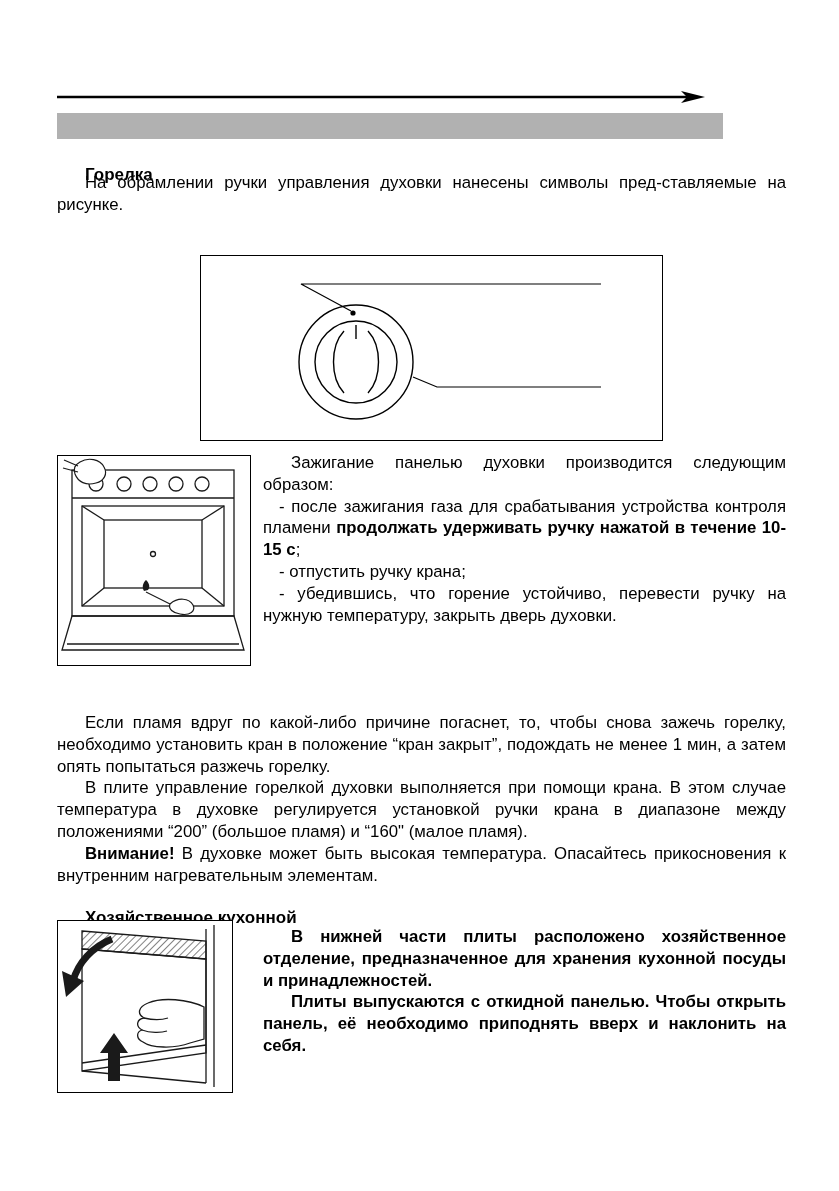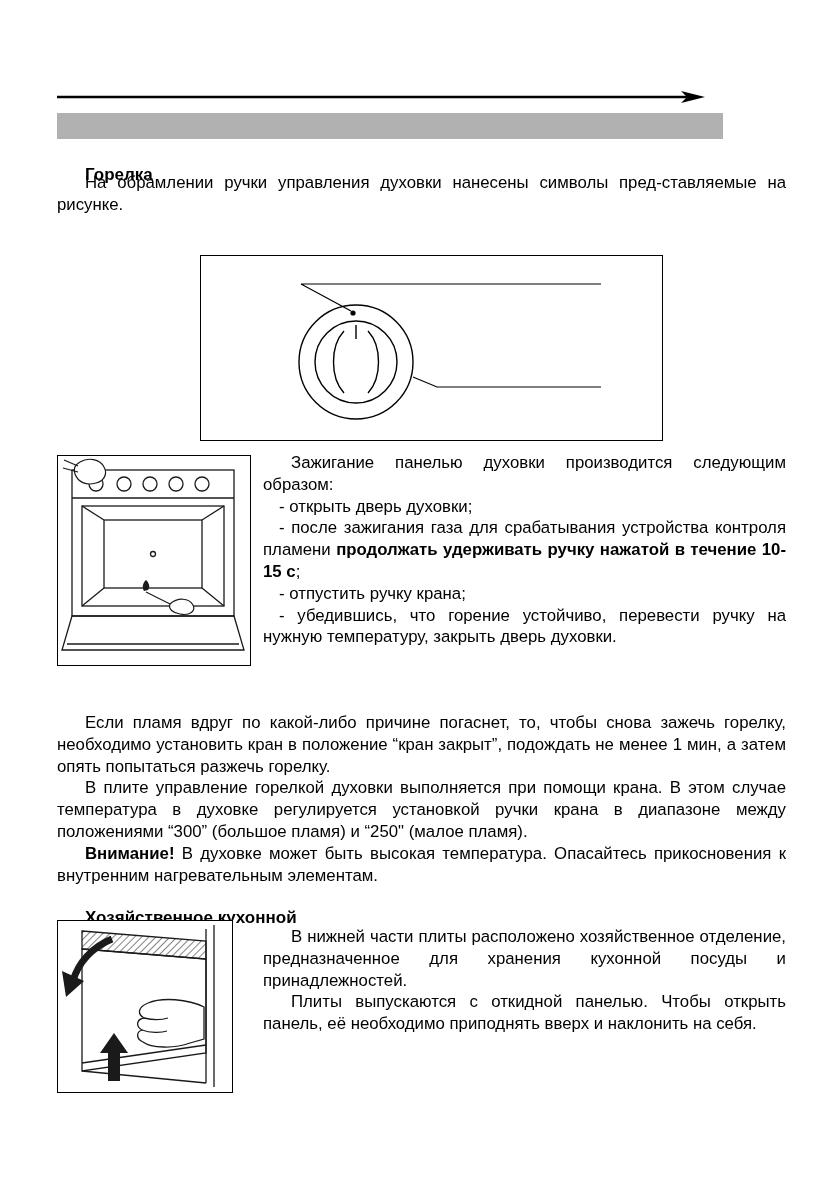--- a/index.html
+++ b/index.html
@@ -42,21 +42,21 @@
     font-size: 16.8px;
     line-height: 21.8px;
     text-align: justify;
   }
   .text-block p { margin: 0; padding: 0; }
   p.indent { text-indent: 28px; }
   p.step   { text-indent: 16px; }
   .intro-block    { left: 57px;  top: 172px; width: 729px; }
   .ignition-block { left: 263px; top: 452px; width: 523px; }
   .body-block     { left: 57px;  top: 712px; width: 729px; }
-  .storage-block  { left: 263px; top: 926px; width: 523px; }
+  .storage-block  { left: 263px; top: 926px; width: 523px; font-weight: bold; }
   .figure {
     position: absolute;
     border: 1.3px solid #000;
     background: #fff;
   }
   .knob-figure    { left: 200px; top: 255px; width: 461px; height: 184px; }
   .oven-figure    { left: 57px;  top: 455px; width: 192px; height: 209px; }
   .storage-figure { left: 57px;  top: 920px; width: 174px; height: 171px; }
   .figure svg { display: block; }
   b { font-weight: 700; }
@@ -119,29 +119,28 @@
       <g stroke="#1a1a1a" stroke-width="1.2" fill="none">
         <path d="M 112,148 C 120,141 131,142 135,149 C 138,155 132,160 122,158 C 115,157 110,153 112,148 Z" fill="#fff"></path>
         <line x1="112" y1="148" x2="88" y2="136"></line>
       </g>
       <path d="M 86,135 C 83,130 86,126 88,124 C 90,126 93,130 90,134 Z" fill="#1a1a1a"></path>
     </svg>
   </div>
 
   <div class="text-block ignition-block">
     <p class="indent">Зажигание панелью духовки производится следующим образом:</p>
-    <p class="step">- открыть дверь духовки;</p>
     <p class="step"><span>- после зажигания газа для срабатывания устройства контроля пламени </span><b>продолжать удерживать ручку нажатой в течение 10-15 с</b><span>;</span></p>
     <p class="step">- отпустить ручку крана;</p>
     <p class="step">- убедившись, что горение устойчиво, перевести ручку на нужную температуру, закрыть дверь духовки.</p>
   </div>
 
   <div class="text-block body-block">
     <p class="indent">Если пламя вдруг по какой-либо причине погаснет, то, чтобы снова зажечь горелку, необходимо установить кран в положение “кран закрыт”, подождать не менее 1 мин, а затем опять попытаться разжечь горелку.</p>
-    <p class="indent">В плите управление горелкой духовки выполняется при помощи крана. В этом случае температура в духовке регулируется установкой ручки крана в диапазоне между положениями “300” (большое пламя) и “250" (малое пламя).</p>
+    <p class="indent">В плите управление горелкой духовки выполняется при помощи крана. В этом случае температура в духовке регулируется установкой ручки крана в диапазоне между положениями “200” (большое пламя) и “160" (малое пламя).</p>
     <p class="indent"><b>Внимание!</b><span> В духовке может быть высокая температура. Опасайтесь прикосновения к внутренним нагревательным элементам.</span></p>
   </div>
 
   <h2 class="heading heading-storage">Хозяйственное кухонной</h2>
 
   <div class="figure storage-figure">
     <svg width="172" height="169" viewBox="0 0 172 169">
       <defs>
         <pattern id="hatch" width="5" height="5" patternUnits="userSpaceOnUse" patternTransform="rotate(45)">
           <line x1="0" y1="0" x2="0" y2="5" stroke="#1a1a1a" stroke-width="1.1"></line>

